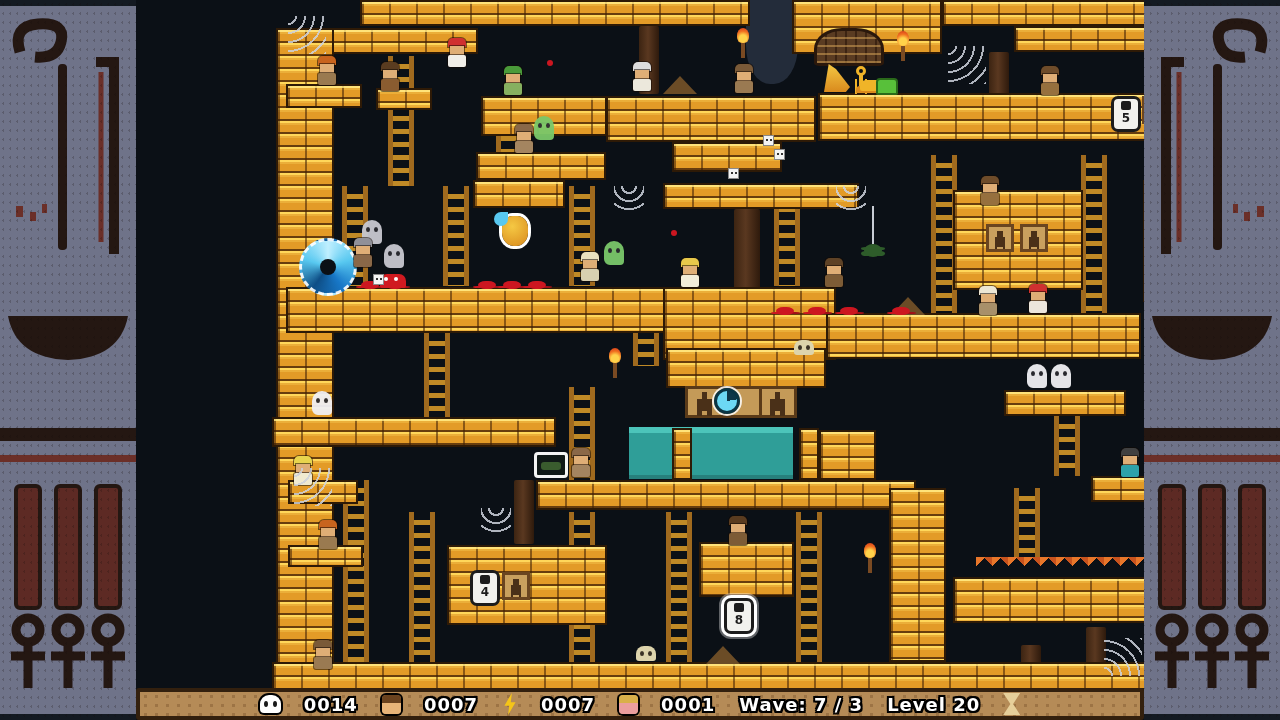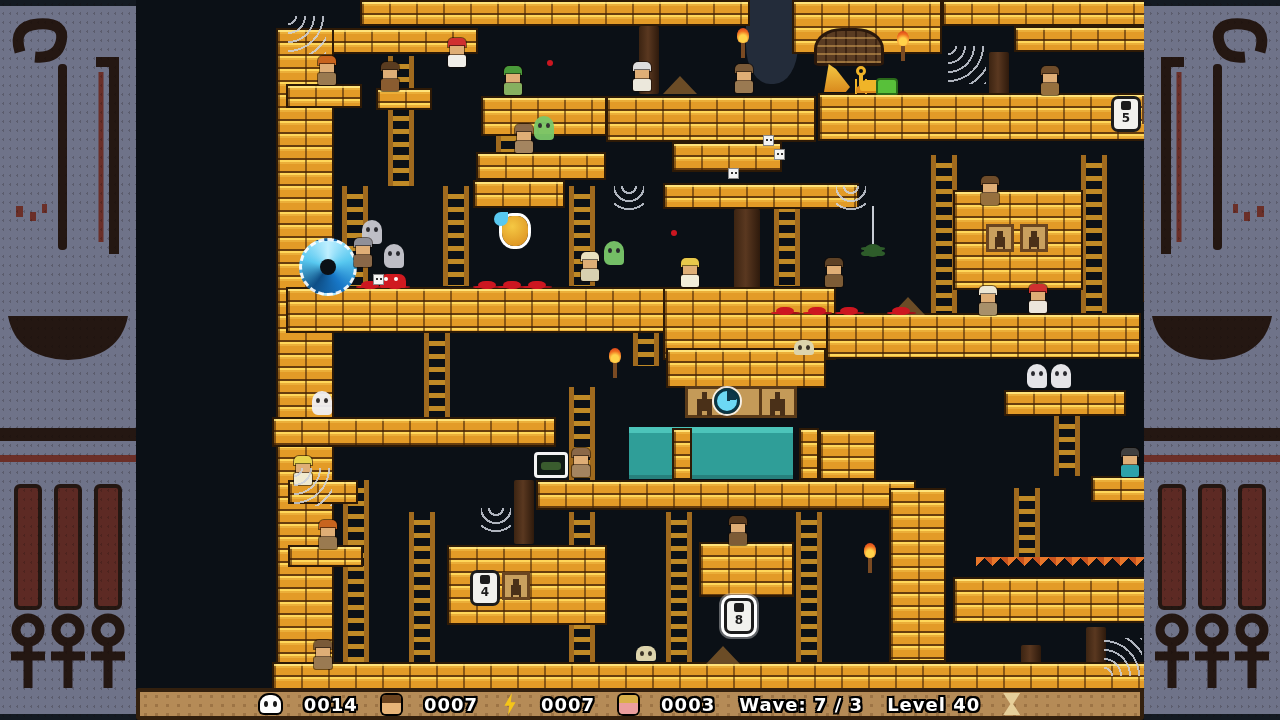--- a/index.html
+++ b/index.html
@@ -430,24 +430,24 @@
     <span class="grp">
       <span class="ic ic-face" style="--hairc:#6a421e;--facec:#e8b478;"></span>
       <span class="txt">0007</span>
     </span>
     <span class="grp">
       <span class="ic ic-bolt"></span>
       <span class="txt">0007</span>
     </span>
     <span class="grp">
       <span class="ic ic-face" style="--hairc:#d9b04a;--facec:#eb9e9e;"></span>
-      <span class="txt">0003</span>
+      <span class="txt">0001</span>
     </span>
     <span class="grp">
       <span class="txt">Wave: 7 / 3</span>
     </span>
     <span class="grp">
-      <span class="txt">Level 40</span>
+      <span class="txt">Level 20</span>
       <span class="ic ic-hourglass"></span>
     </span>
   </div>
 
 </div>
 
 </body></html>

